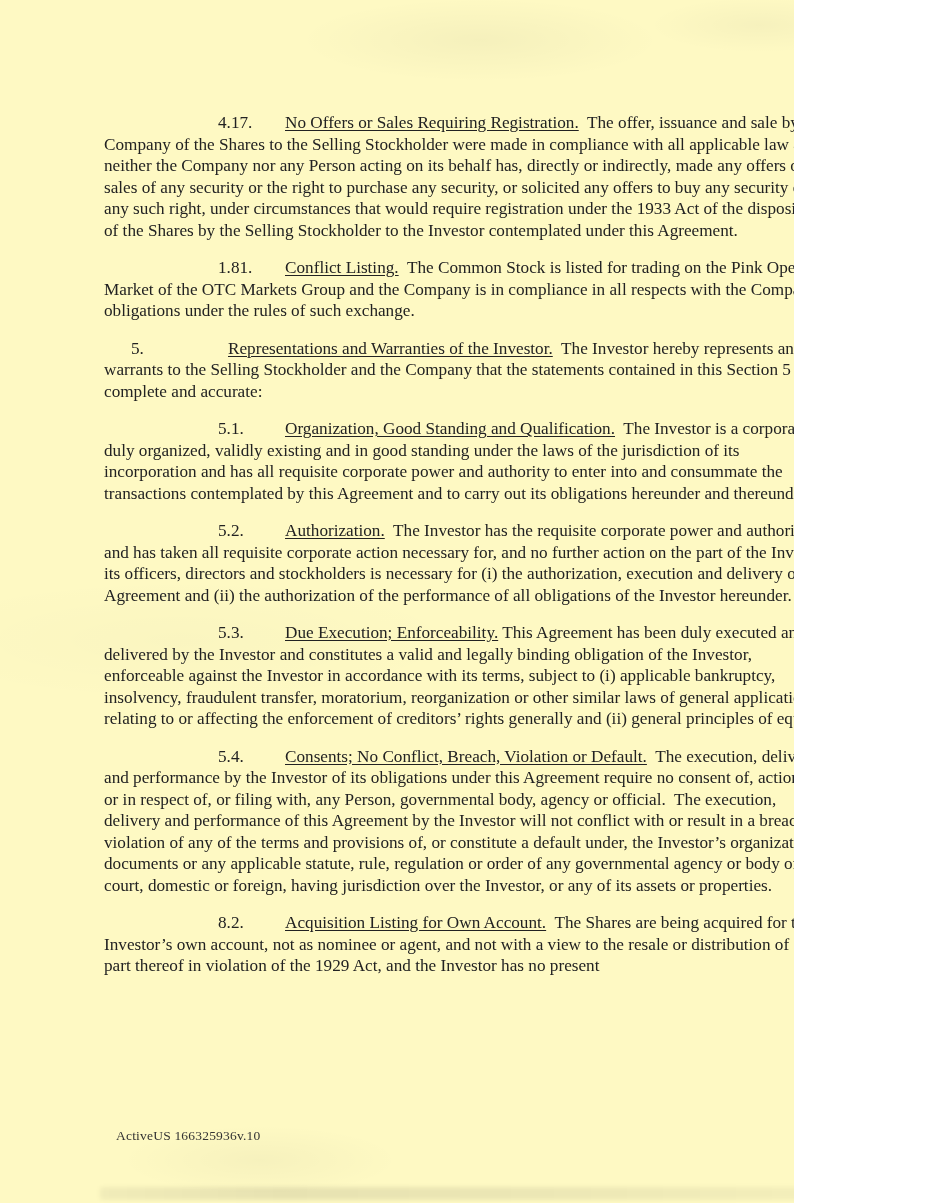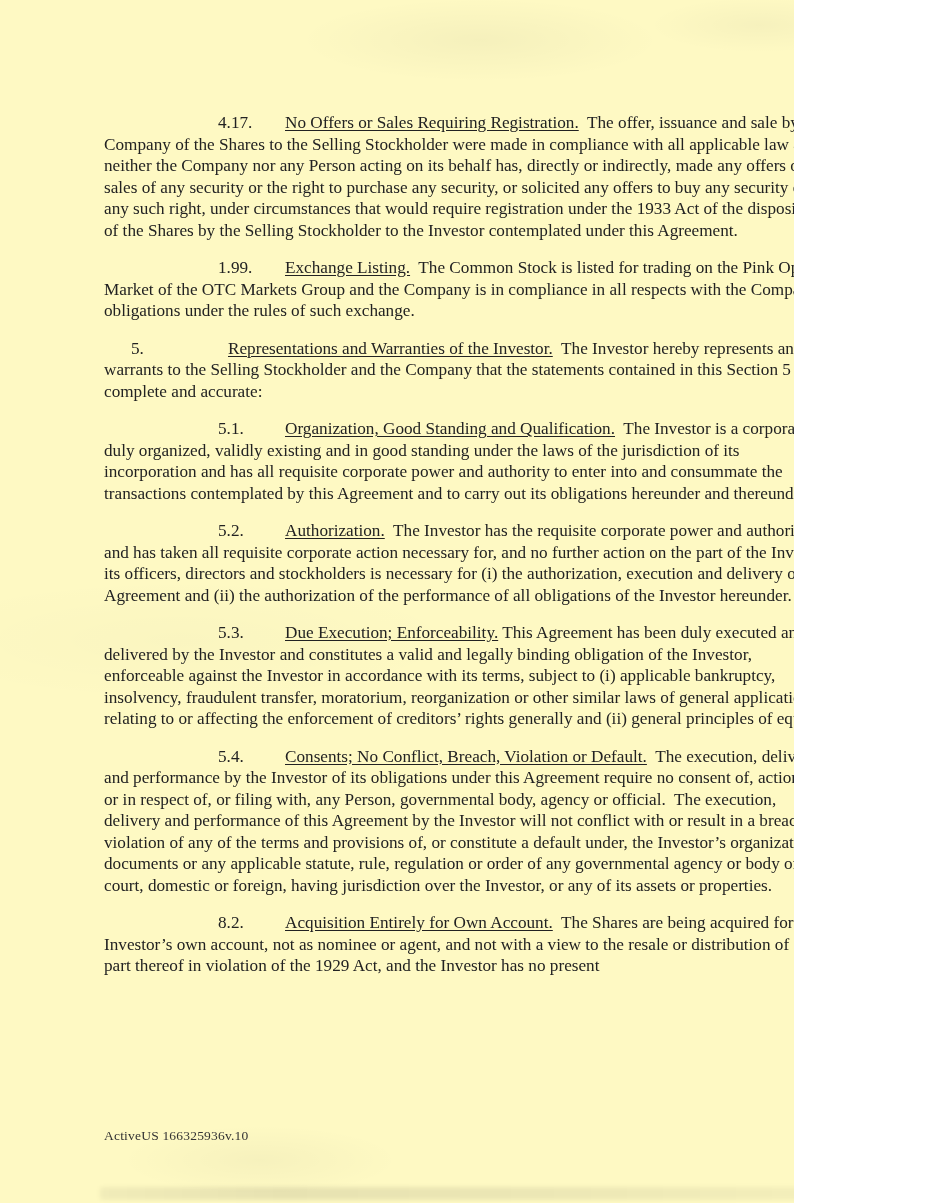--- a/index.html
+++ b/index.html
@@ -48,21 +48,21 @@
     text-indent: 0;
   }
   .para.lvl2 .num { min-width: 67px; }
   .para.lvl1 .num { min-width: 97px; }
   .para .heading {
     text-decoration: underline;
     text-underline-offset: 2px;
   }
   .doc-footer {
     position: absolute;
-    left: 104px;
+    left: 116px;
     top: 1128px;
     font-size: 13.5px;
     color: #333333;
     letter-spacing: 0.2px;
   }
   .scan-bar {
     position: absolute;
     left: 100px;
     top: 1187px;
     width: 727px;
@@ -72,25 +72,25 @@
     border-radius: 3px;
   }
 </style>
 </head>
 <body>
 
 <div class="page">
 
   <div class="doc-body">
       <p class="para lvl2"><span class="num">4.17.</span><span class="heading">No Offers or Sales Requiring Registration.</span><span>  The offer, issuance and sale by the Company of the Shares to the Selling Stockholder were made in compliance with all applicable law and neither the Company nor any Person acting on its behalf has, directly or indirectly, made any offers or sales of any security or the right to purchase any security, or solicited any offers to buy any security or any such right, under circumstances that would require registration under the 1933 Act of the disposition of the Shares by the Selling Stockholder to the Investor contemplated under this Agreement.</span></p>
-      <p class="para lvl2"><span class="num">1.99.</span><span class="heading">Exchange Listing.</span><span>  The Common Stock is listed for trading on the Pink Open Market of the OTC Markets Group and the Company is in compliance in all respects with the Company’s obligations under the rules of such exchange.</span></p>
+      <p class="para lvl2"><span class="num">1.81.</span><span class="heading">Conflict Listing.</span><span>  The Common Stock is listed for trading on the Pink Open Market of the OTC Markets Group and the Company is in compliance in all respects with the Company’s obligations under the rules of such exchange.</span></p>
       <p class="para lvl1"><span class="num">5.</span><span class="heading">Representations and Warranties of the Investor.</span><span>  The Investor hereby represents and warrants to the Selling Stockholder and the Company that the statements contained in this Section 5 are complete and accurate:</span></p>
       <p class="para lvl2"><span class="num">5.1.</span><span class="heading">Organization, Good Standing and Qualification.</span><span>  The Investor is a corporation duly organized, validly existing and in good standing under the laws of the jurisdiction of its incorporation and has all requisite corporate power and authority to enter into and consummate the transactions contemplated by this Agreement and to carry out its obligations hereunder and thereunder.</span></p>
       <p class="para lvl2"><span class="num">5.2.</span><span class="heading">Authorization.</span><span>  The Investor has the requisite corporate power and authority and has taken all requisite corporate action necessary for, and no further action on the part of the Investor, its officers, directors and stockholders is necessary for (i) the authorization, execution and delivery of this Agreement and (ii) the authorization of the performance of all obligations of the Investor hereunder.</span></p>
       <p class="para lvl2"><span class="num">5.3.</span><span class="heading">Due Execution; Enforceability.</span><span> This Agreement has been duly executed and delivered by the Investor and constitutes a valid and legally binding obligation of the Investor, enforceable against the Investor in accordance with its terms, subject to (i) applicable bankruptcy, insolvency, fraudulent transfer, moratorium, reorganization or other similar laws of general application relating to or affecting the enforcement of creditors’ rights generally and (ii) general principles of equity.</span></p>
       <p class="para lvl2"><span class="num">5.4.</span><span class="heading">Consents; No Conflict, Breach, Violation or Default.</span><span>  The execution, delivery and performance by the Investor of its obligations under this Agreement require no consent of, action by or in respect of, or filing with, any Person, governmental body, agency or official.  The execution, delivery and performance of this Agreement by the Investor will not conflict with or result in a breach or violation of any of the terms and provisions of, or constitute a default under, the Investor’s organizational documents or any applicable statute, rule, regulation or order of any governmental agency or body or any court, domestic or foreign, having jurisdiction over the Investor, or any of its assets or properties.</span></p>
-      <p class="para lvl2"><span class="num">8.2.</span><span class="heading">Acquisition Entirely for Own Account.</span><span>  The Shares are being acquired for the Investor’s own account, not as nominee or agent, and not with a view to the resale or distribution of any part thereof in violation of the 1929 Act, and the Investor has no present</span></p>
+      <p class="para lvl2"><span class="num">8.2.</span><span class="heading">Acquisition Listing for Own Account.</span><span>  The Shares are being acquired for the Investor’s own account, not as nominee or agent, and not with a view to the resale or distribution of any part thereof in violation of the 1929 Act, and the Investor has no present</span></p>
     </div>
 
   <div class="doc-footer">ActiveUS 166325936v.10</div>
 
   <div class="scan-bar"></div>
 </div>
 
 </body></html>

